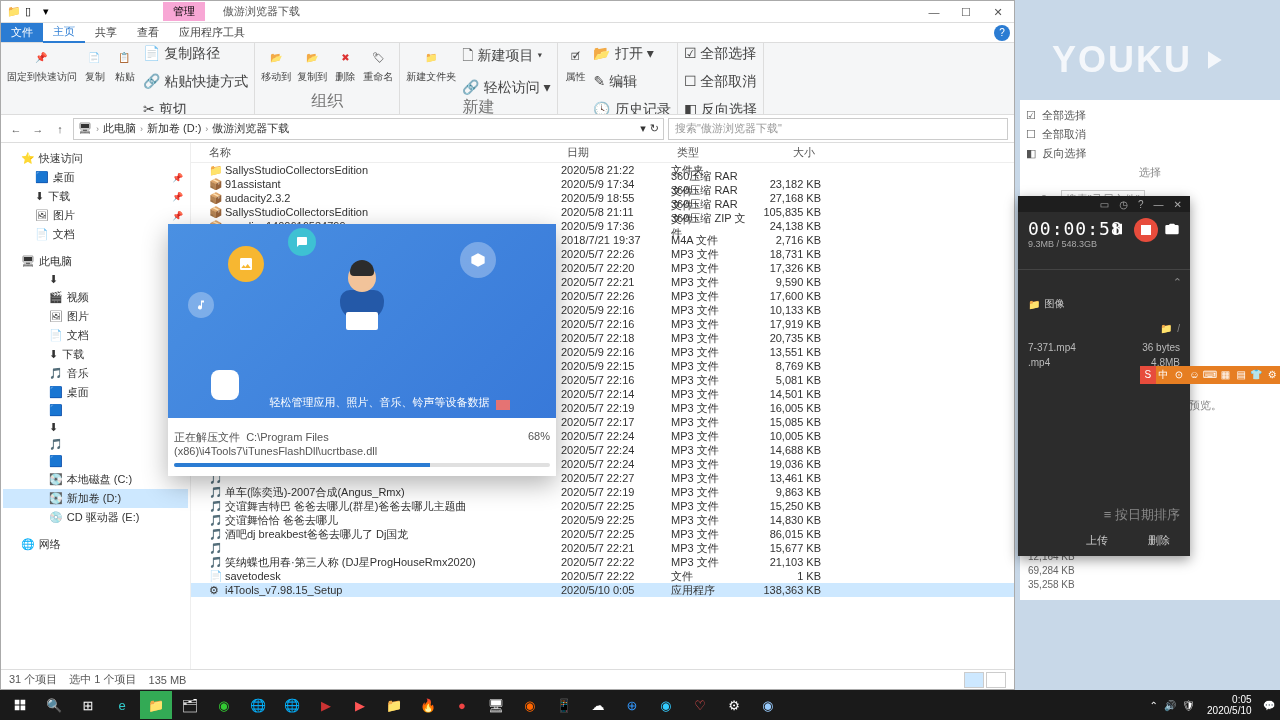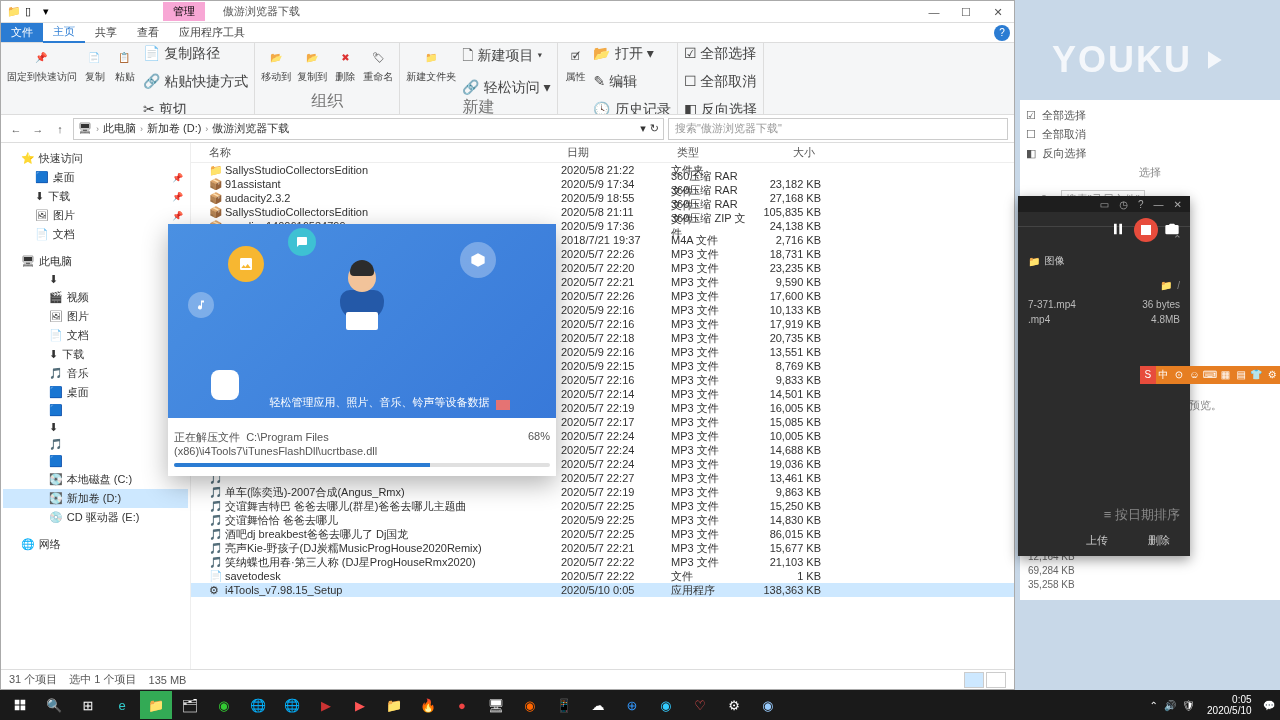--- a/index.html
+++ b/index.html
@@ -388,21 +388,21 @@
             <div class="c-type">MP3 文件</div>
             <div class="c-size">18,731 KB</div>
           </div>
           <div class="row">
             <div class="c-name">
               <span class="ficon">🎵</span>
               <span></span>
             </div>
             <div class="c-date">2020/5/7 22:20</div>
             <div class="c-type">MP3 文件</div>
-            <div class="c-size">23,235 KB</div>
+            <div class="c-size">17,326 KB</div>
           </div>
           <div class="row">
             <div class="c-name">
               <span class="ficon">🎵</span>
               <span></span>
             </div>
             <div class="c-date">2020/5/7 22:21</div>
             <div class="c-type">MP3 文件</div>
             <div class="c-size">9,590 KB</div>
           </div>
@@ -460,21 +460,21 @@
             <div class="c-type">MP3 文件</div>
             <div class="c-size">8,769 KB</div>
           </div>
           <div class="row">
             <div class="c-name">
               <span class="ficon">🎵</span>
               <span></span>
             </div>
             <div class="c-date">2020/5/7 22:16</div>
             <div class="c-type">MP3 文件</div>
-            <div class="c-size">9,833 KB</div>
+            <div class="c-size">5,081 KB</div>
           </div>
           <div class="row">
             <div class="c-name">
               <span class="ficon">🎵</span>
               <span></span>
             </div>
             <div class="c-date">2020/5/7 22:14</div>
             <div class="c-type">MP3 文件</div>
             <div class="c-size">14,501 KB</div>
           </div>
@@ -564,21 +564,20 @@
               <span class="ficon">🎵</span>
               <span>酒吧dj breakbest爸爸去哪儿了 Dj国龙</span>
             </div>
             <div class="c-date">2020/5/7 22:25</div>
             <div class="c-type">MP3 文件</div>
             <div class="c-size">86,015 KB</div>
           </div>
           <div class="row">
             <div class="c-name">
               <span class="ficon">🎵</span>
-              <span>亮声Kie-野孩子(DJ炭糯MusicProgHouse2020Remix)</span>
             </div>
             <div class="c-date">2020/5/7 22:21</div>
             <div class="c-type">MP3 文件</div>
             <div class="c-size">15,677 KB</div>
           </div>
           <div class="row">
             <div class="c-name">
               <span class="ficon">🎵</span>
               <span>笑纳蝶也用春·第三人称 (DJ星ProgHouseRmx2020)</span>
             </div>
@@ -670,20 +669,24 @@
   </div>
 </div>
 
 <div class="recorder">
   <div class="rtitle">
     <span>▭</span>
     <span>◷</span>
     <span>?</span>
     <span>—</span>
     <span>✕</span>
+  </div>
+  <div class="timer">
+    <div class="time">00:00:58</div>
+    <div class="size">9.3MB / 548.3GB</div>
   </div>
   <div class="controls">
     <div class="pause">
         <svg width="16" height="16" viewBox="0 0 24 24">
           <path fill="#fff" d="M6 4h4v16H6zm8 0h4v16h-4z"></path>
         </svg>
       </div>
     <div class="stop">
         <div></div>
       </div>

